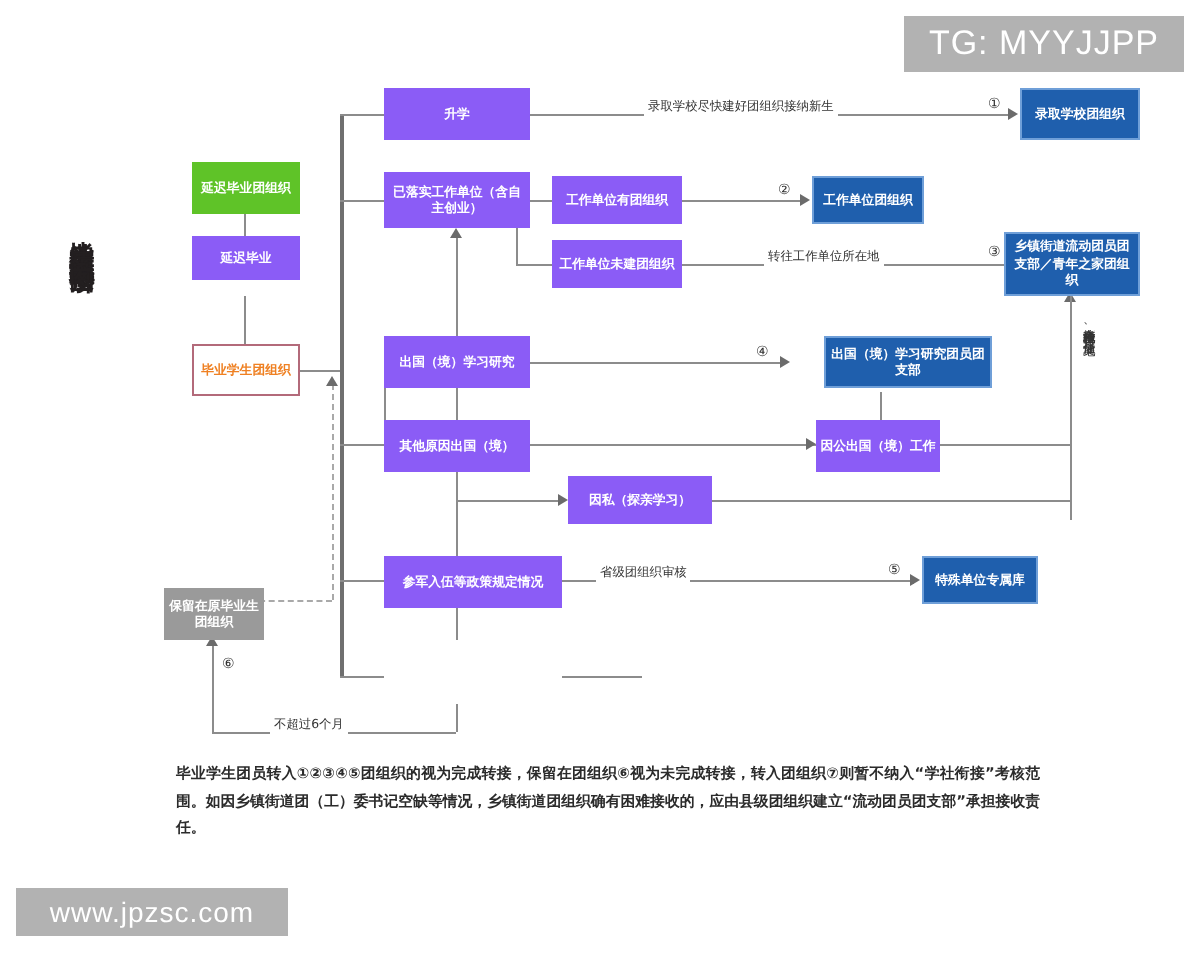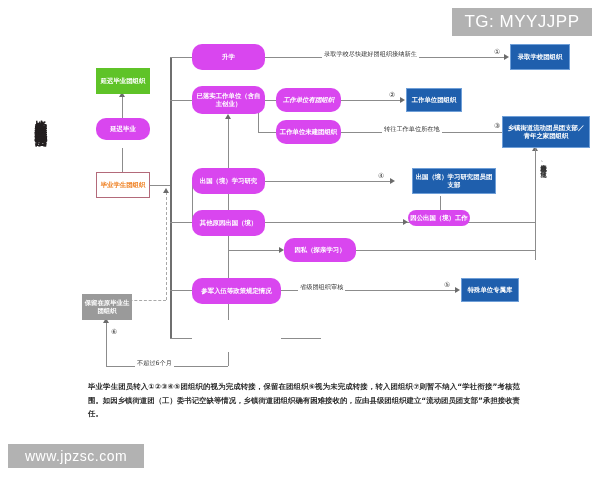--- a/index.html
+++ b/index.html
@@ -57,23 +57,23 @@
     justify-content: center;
     text-align: center;
     color: #ffffff;
     font-size: 6.4px;
     line-height: 8.4px;
     font-weight: bold;
     padding: 1px 2px;
     box-sizing: border-box;
     word-break: break-all;
   }
-  .orange { background: #d946ef; border-radius: 10px; }
+  .orange { background: #8b5cf6; }
   .blue   { background: #1f5fad; border: 1px solid #6f9fd8; }
-  .green  { background: #5fc328; }
+  .green  { background: #5fc328; margin-top: 13px; }
   .gray   { background: #9a9a9a; }
   .whitebox {
     background: #ffffff;
     color: #ef8022;
     border: 1px solid #b36a7a;
   }
   
   .ln {
     position: absolute;
     background: #8c8c8c;
@@ -237,40 +237,40 @@
   <div class="node whitebox" style="left:96px; top:172px; width:54px; height:26px;">毕业学生团组织</div>
 
   <div class="node orange" style="left:96px; top:118px; width:54px; height:22px;">延迟毕业</div>
 
   <div class="node gray" style="left:82px; top:294px; width:50px; height:26px;">保留在原毕业生团组织</div>
 
   <div class="node orange" style="left:192px; top:44px; width:73px; height:26px;">升学</div>
 
   <div class="node orange" style="left:192px; top:86px; width:73px; height:28px;">已落实工作单位（含自主创业）</div>
 
-  <div class="node orange" style="left:276px; top:88px; width:65px; height:24px;font-style:italic;">工作单位有团组织</div>
+  <div class="node orange" style="left:276px; top:88px; width:65px; height:24px;">工作单位有团组织</div>
 
   <div class="node orange" style="left:276px; top:120px; width:65px; height:24px;">工作单位未建团组织</div>
 
   <div class="node orange" style="left:192px; top:168px; width:73px; height:26px;">出国（境）学习研究</div>
 
   <div class="node orange" style="left:192px; top:210px; width:73px; height:26px;">其他原因出国（境）</div>
 
   <div class="node orange" style="left:284px; top:238px; width:72px; height:24px;">因私（探亲学习）</div>
 
-  <div class="node orange" style="left:408px; top:210px; width:62px; height:16px;">因公出国（境）工作</div>
+  <div class="node orange" style="left:408px; top:210px; width:62px; height:26px;">因公出国（境）工作</div>
 
   <div class="node orange" style="left:192px; top:278px; width:89px; height:26px;">参军入伍等政策规定情况</div>
 
 
   <div class="node blue" style="left:510px; top:44px; width:60px; height:26px;text-align:center;">录取学校团组织</div>
 
   <div class="node blue" style="left:406px; top:88px; width:56px; height:24px;">工作单位团组织</div>
 
-  <div class="node blue" style="left:502px; top:116px; width:88px; height:32px;">乡镇街道流动团员团支部／青年之家团组织</div>
+  <div class="node blue" style="left:502px; top:116px; width:68px; height:32px;">乡镇街道流动团员团支部／青年之家团组织</div>
 
   <div class="node blue" style="left:396px; top:168px; width:84px; height:26px;margin-left:16px;">出国（境）学习研究团员团支部</div>
 
   <div class="node blue" style="left:461px; top:278px; width:58px; height:24px;">特殊单位专属库</div>
 
   <div id="footnote">毕业学生团员转入①②③④⑤团组织的视为完成转接，保留在团组织⑥视为未完成转接，转入团组织⑦则暂不纳入“学社衔接”考核范围。如因乡镇街道团（工）委书记空缺等情况，乡镇街道团组织确有困难接收的，应由县级团组织建立“流动团员团支部”承担接收责任。</div>
 
 </div>
 
 </body></html>

